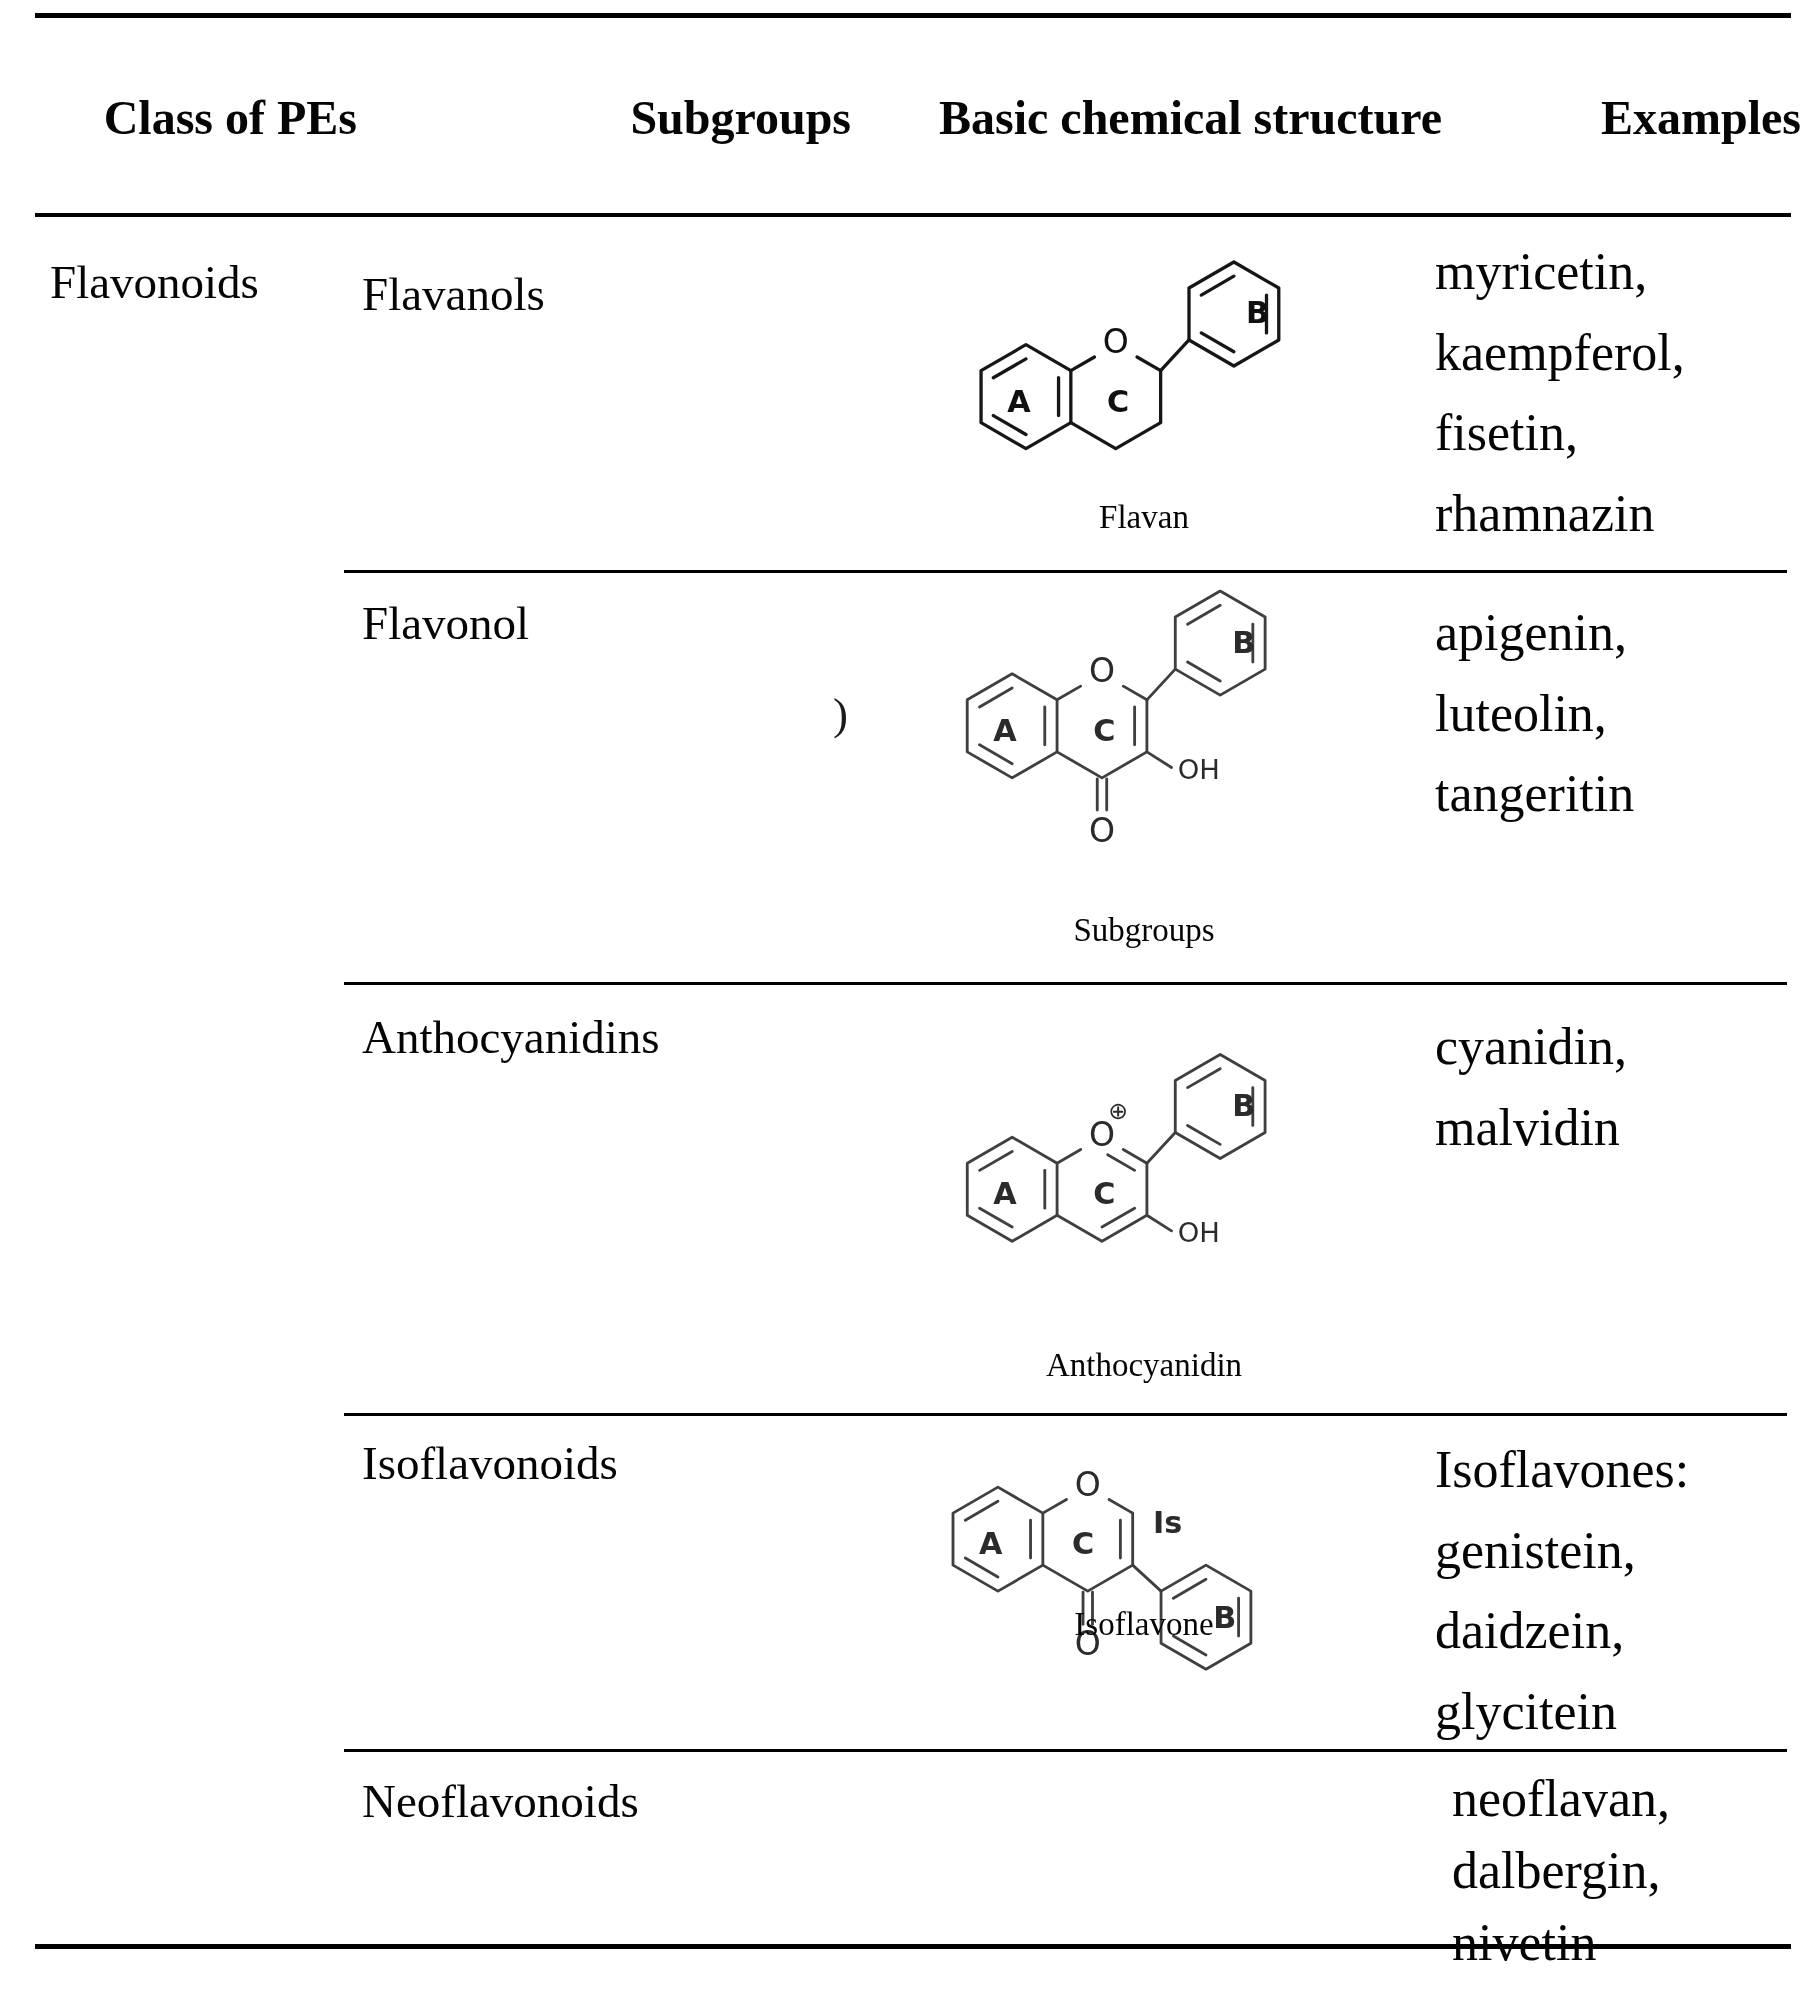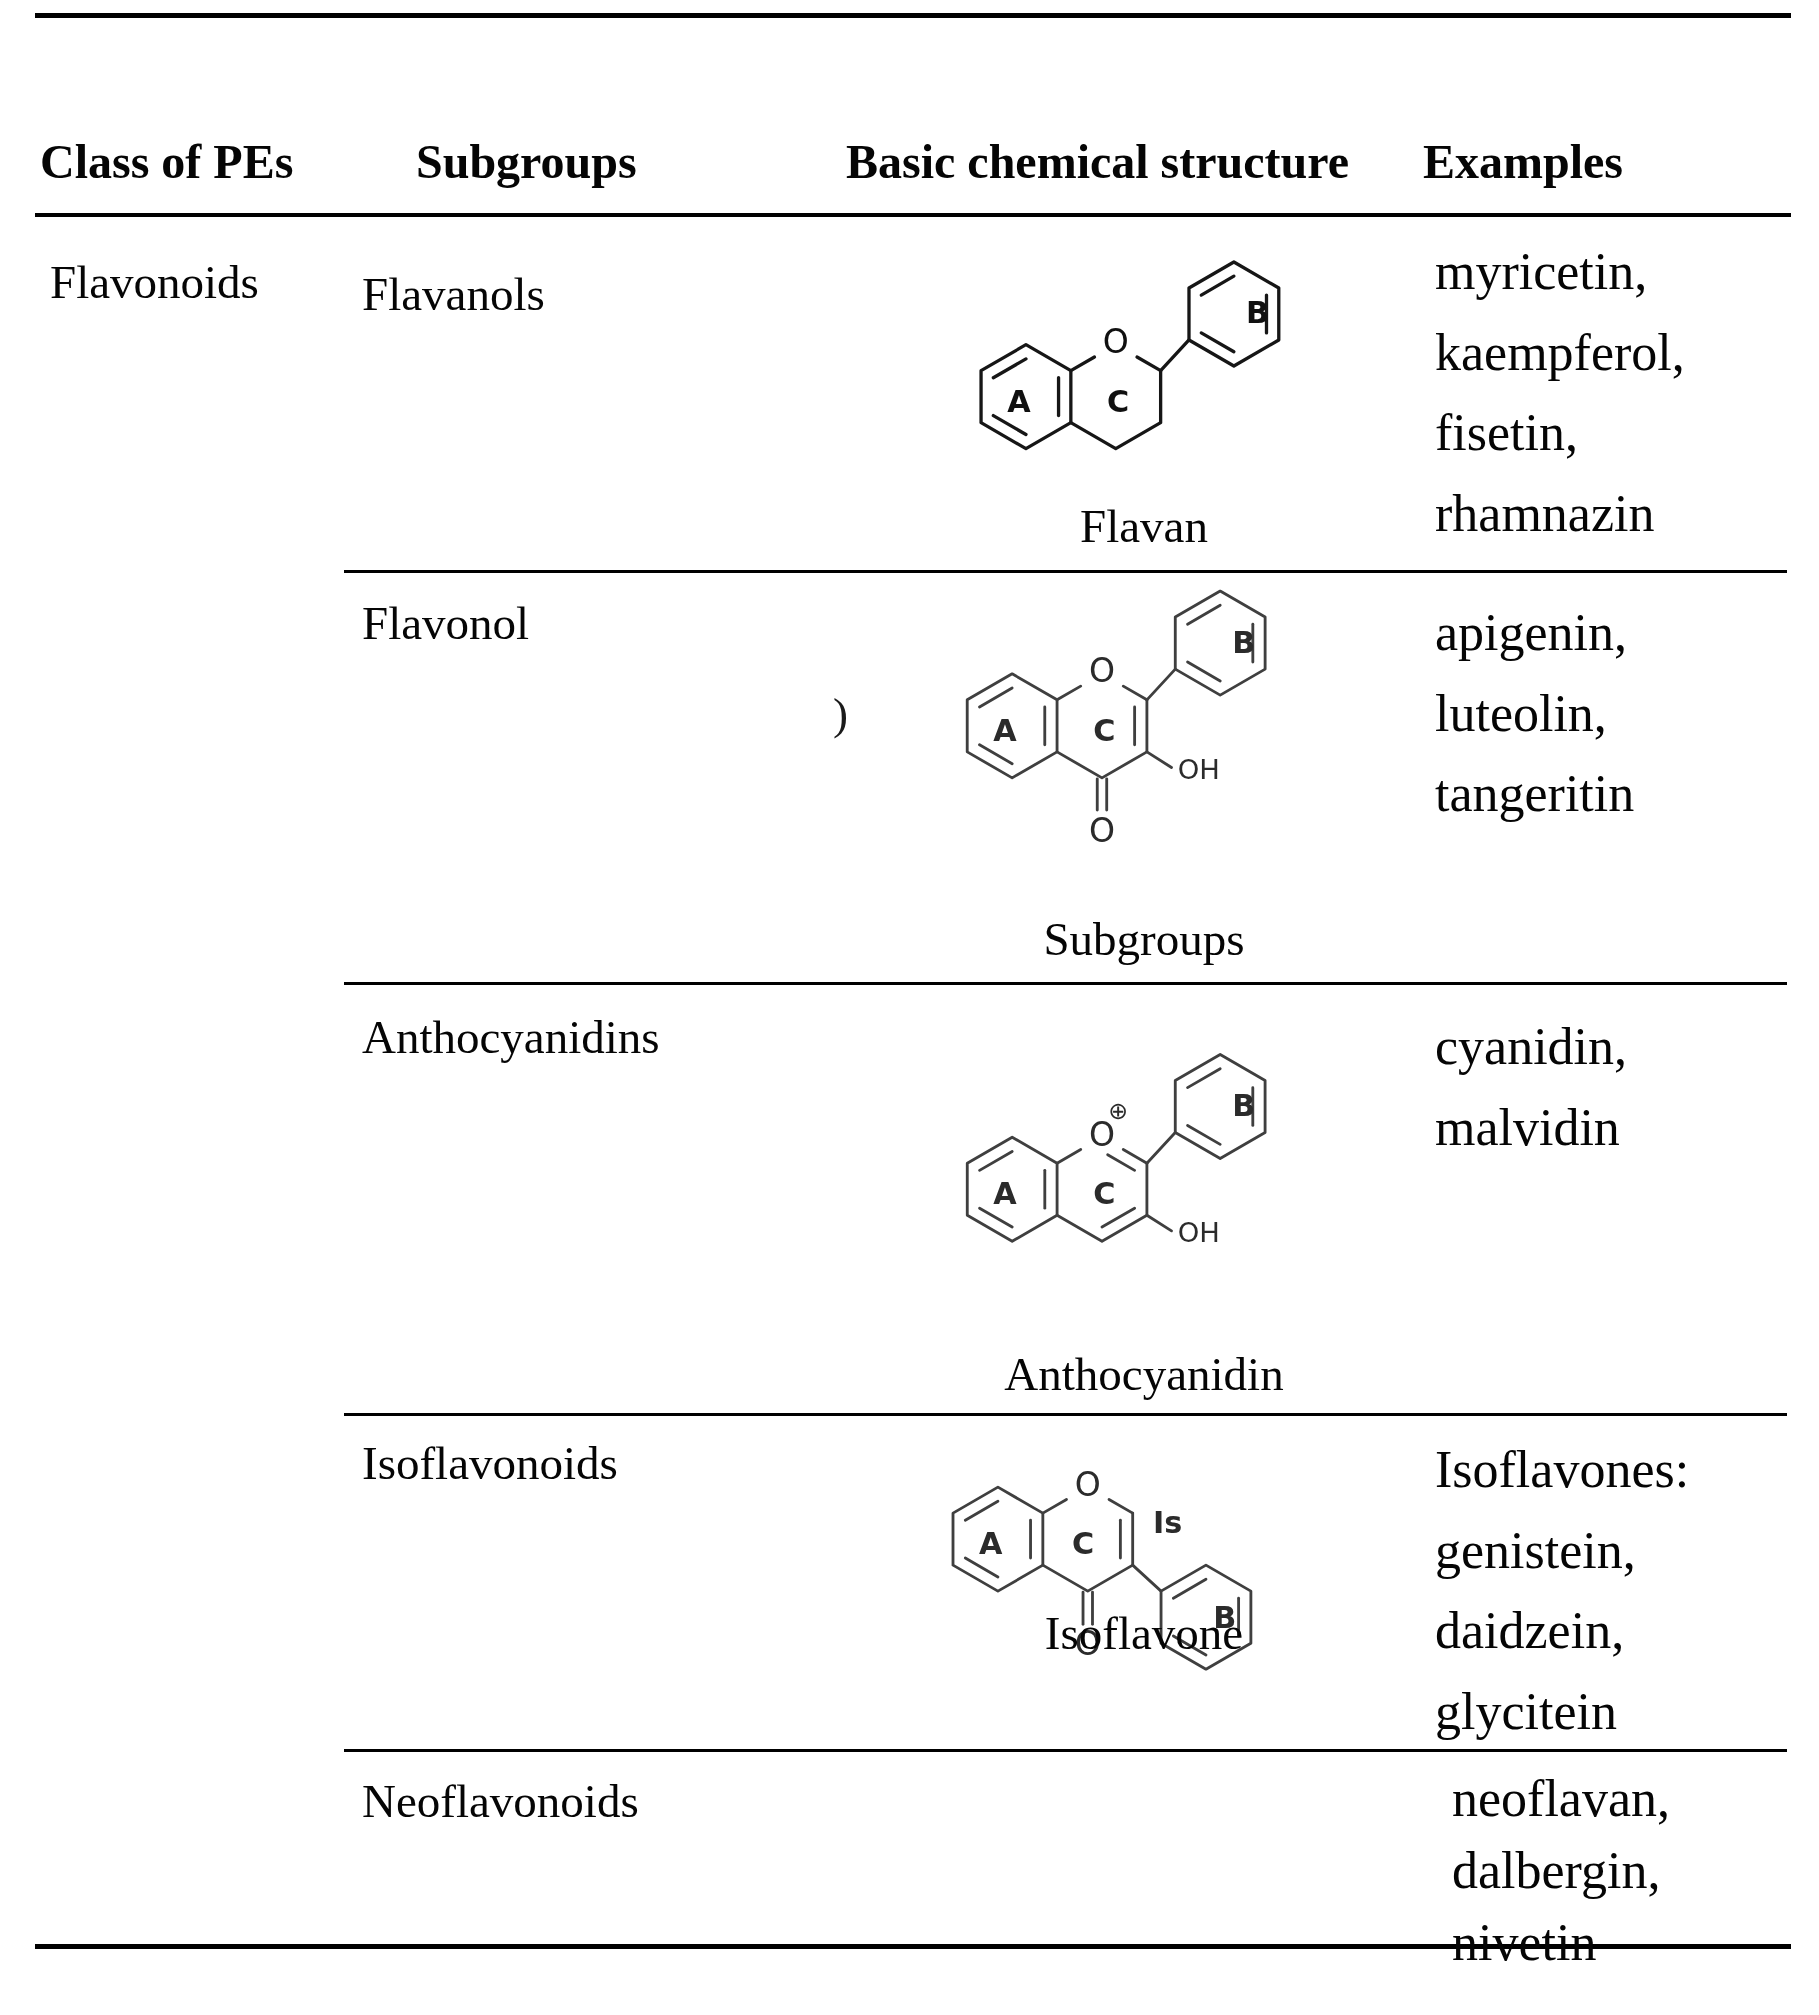--- a/index.html
+++ b/index.html
@@ -5,30 +5,30 @@
 <style>
   html,body{margin:0;padding:0;}
   body{
     width:1819px;height:2015px;background:#ffffff;color:#050505;
     font-family:"Liberation Serif","DejaVu Serif",serif;
     position:relative;overflow:hidden;
   }
   .rule{position:absolute;background:#000;}
   .hdr{
     position:absolute;top:92px;font-size:48px;font-weight:700;
-    text-align:left;white-space:nowrap;line-height:1.1;margin-top:44px;
+    text-align:right;white-space:nowrap;line-height:1.1;
   }
   .cell{position:absolute;font-size:47px;line-height:1.3;white-space:nowrap;}
   .examples{
     position:absolute;left:1435px;font-size:52px;line-height:1.55;
     white-space:pre-line;width:378px;
   }
   .examples.tight{line-height:1.38;}
   .caption{
-    position:absolute;font-size:47px;text-align:left;
+    position:absolute;font-size:33px;text-align:left;
     transform:translateX(-50%);white-space:nowrap;
   }
   .structure{position:absolute;}
   .artifact{position:absolute;font-size:45px;color:#1a1a1a;}
   svg .bond{fill:none;stroke:#3f3f3f;stroke-width:6;stroke-linecap:round;stroke-linejoin:round;}
   svg.dark .bond{stroke:#161616;stroke-width:7;}
   svg text{font-family:"DejaVu Sans","Liberation Sans",sans-serif;fill:#2b2b2b;}
   svg.dark text{fill:#101010;}
   .ringlabel{font-size:64px;font-weight:700;}
   .atom{font-size:70px;}

